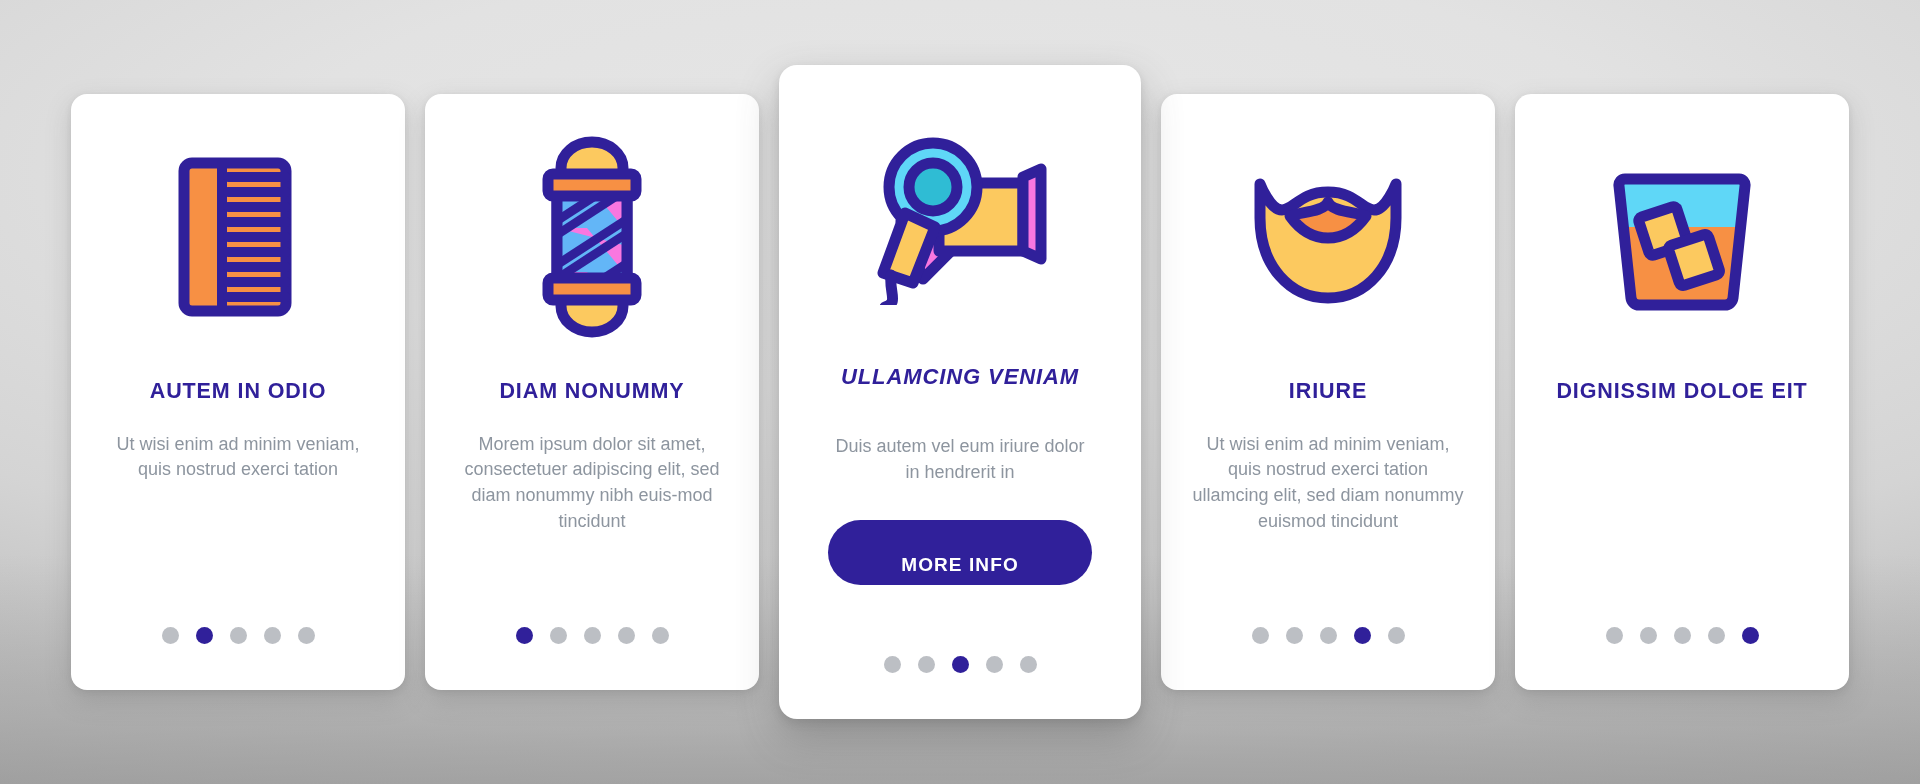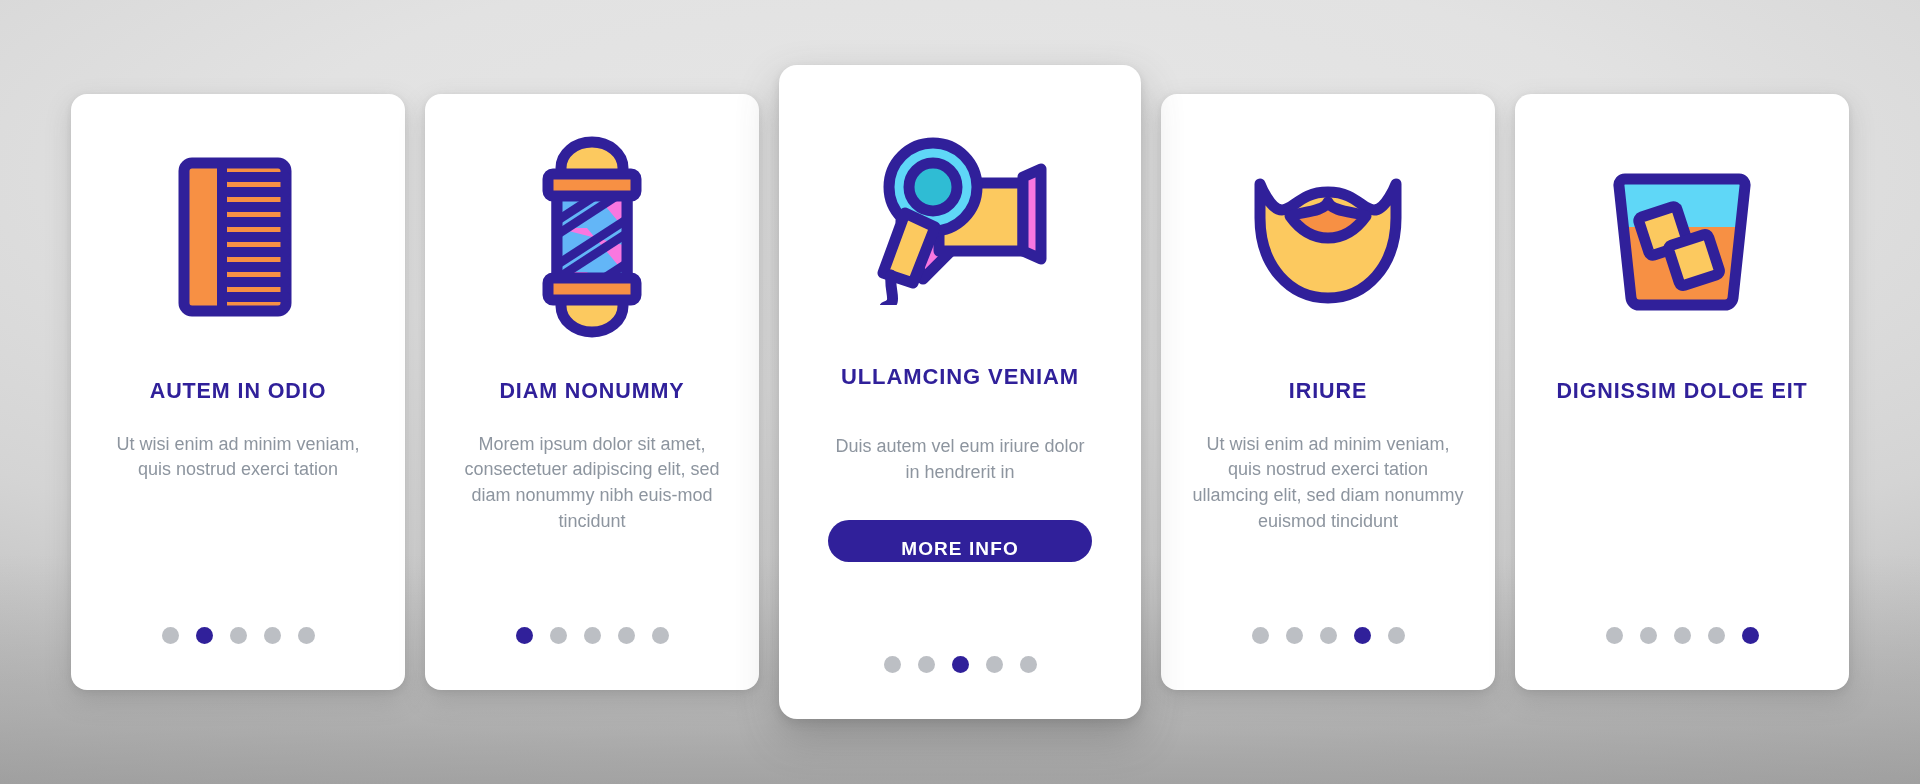--- a/index.html
+++ b/index.html
@@ -48,39 +48,39 @@
   .card-title{
     color:#30209a;
     font-weight:bold;
     font-size:21.5px;
     letter-spacing:.9px;
     text-align:center;
     text-transform:uppercase;
     margin:0 0 28px 0;
     line-height:1.1;
   }
-  .card.featured .card-title{font-size:22px;margin-bottom:28px;}
+  .card.featured .card-title{font-size:22px;margin-bottom:28px;font-style:italic;}
 
   .card-body{
     color:#8d959f;
     font-size:18px;
     line-height:1.43;
     text-align:center;
     margin:0;
     max-width:280px;
   }
   .card.featured .card-body{max-width:262px;margin-top:17px;}
 
   .more-btn{
     margin-top:34px;
     background:#30209a;color:#fff;
     border:none;border-radius:40px;
     font-family:"Liberation Sans", sans-serif;
     font-weight:bold;font-size:19px;letter-spacing:1.1px;
-    padding:0 40px;height:42px;line-height:58px;
+    padding:16px 40px;height:65px;line-height:58px;
     min-width:264px;
     cursor:pointer;text-transform:uppercase;
   }
 
   .dots{
     position:absolute;left:0;right:0;bottom:46px;
     display:flex;justify-content:center;gap:17px;
   }
   .dot{width:17px;height:17px;border-radius:50%;background:#bcbfc4;cursor:pointer;}
   .dot.active{background:#30209a;}

